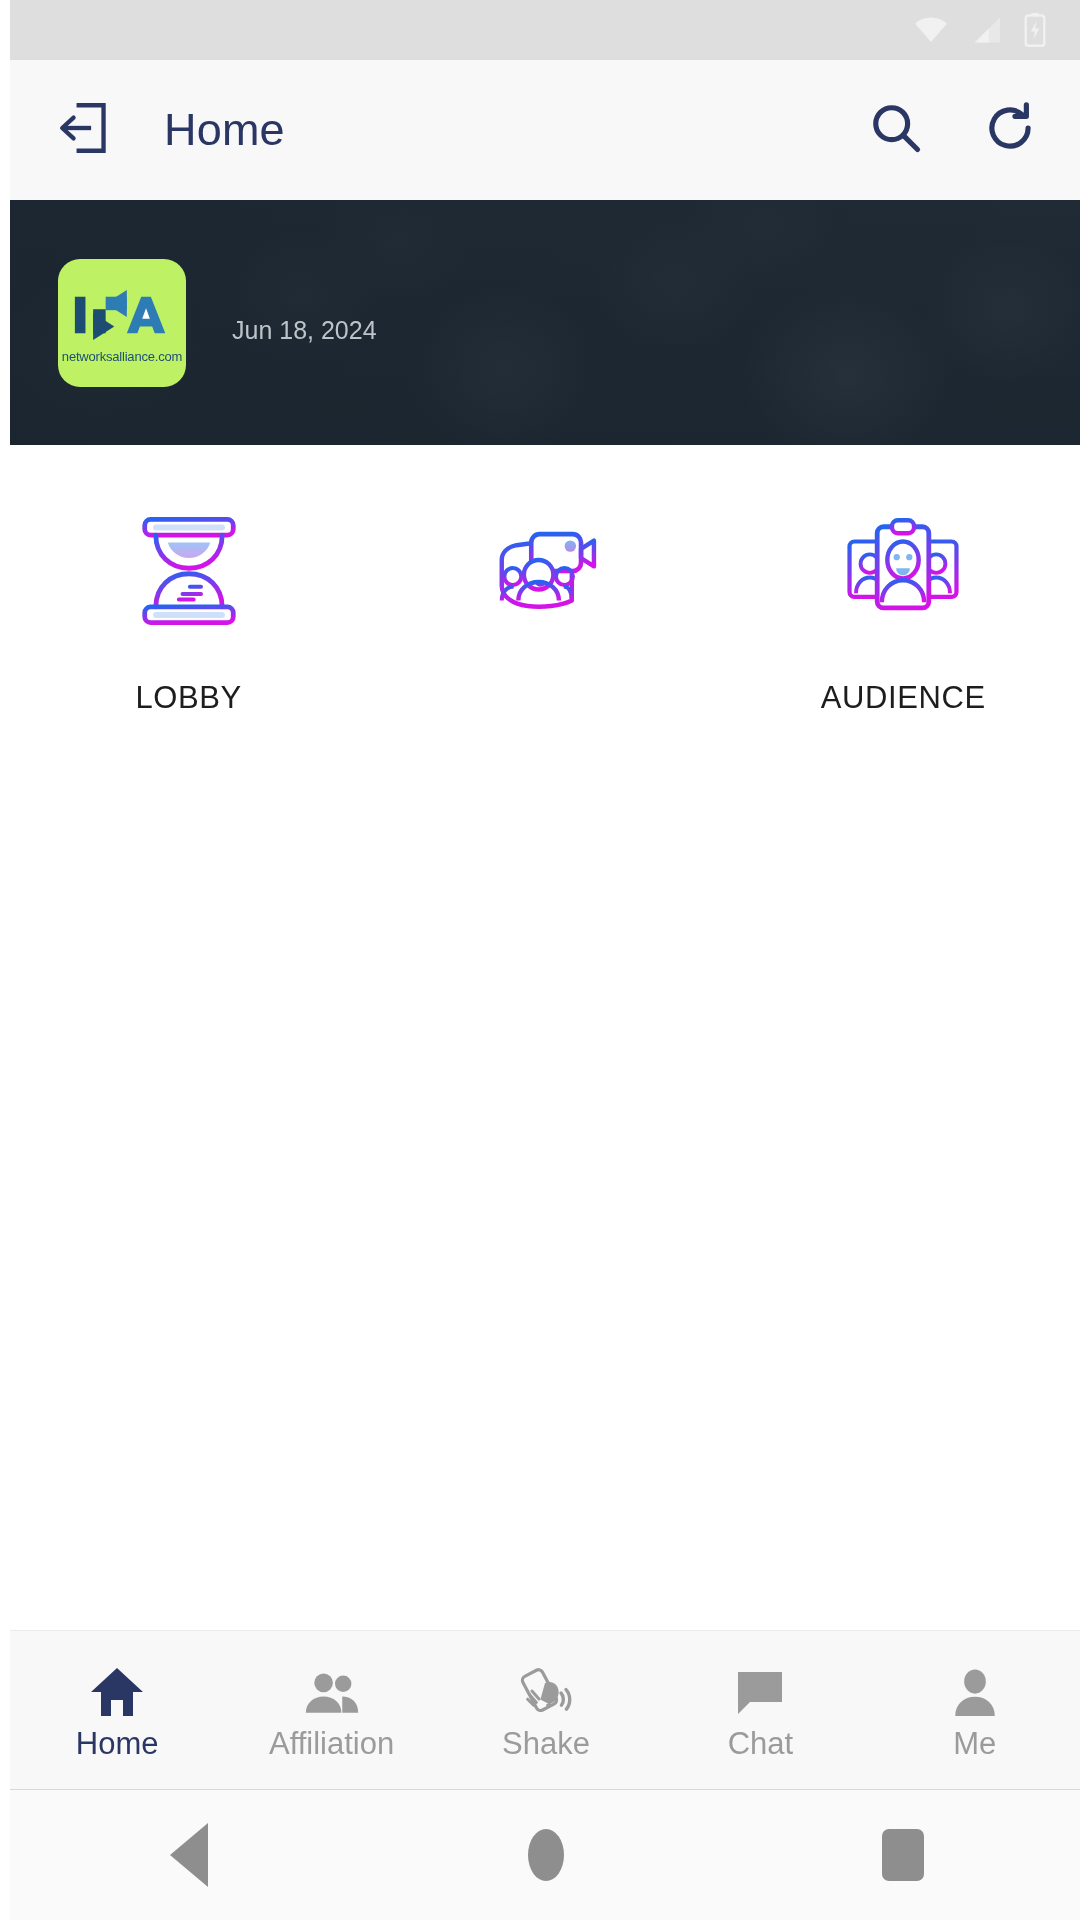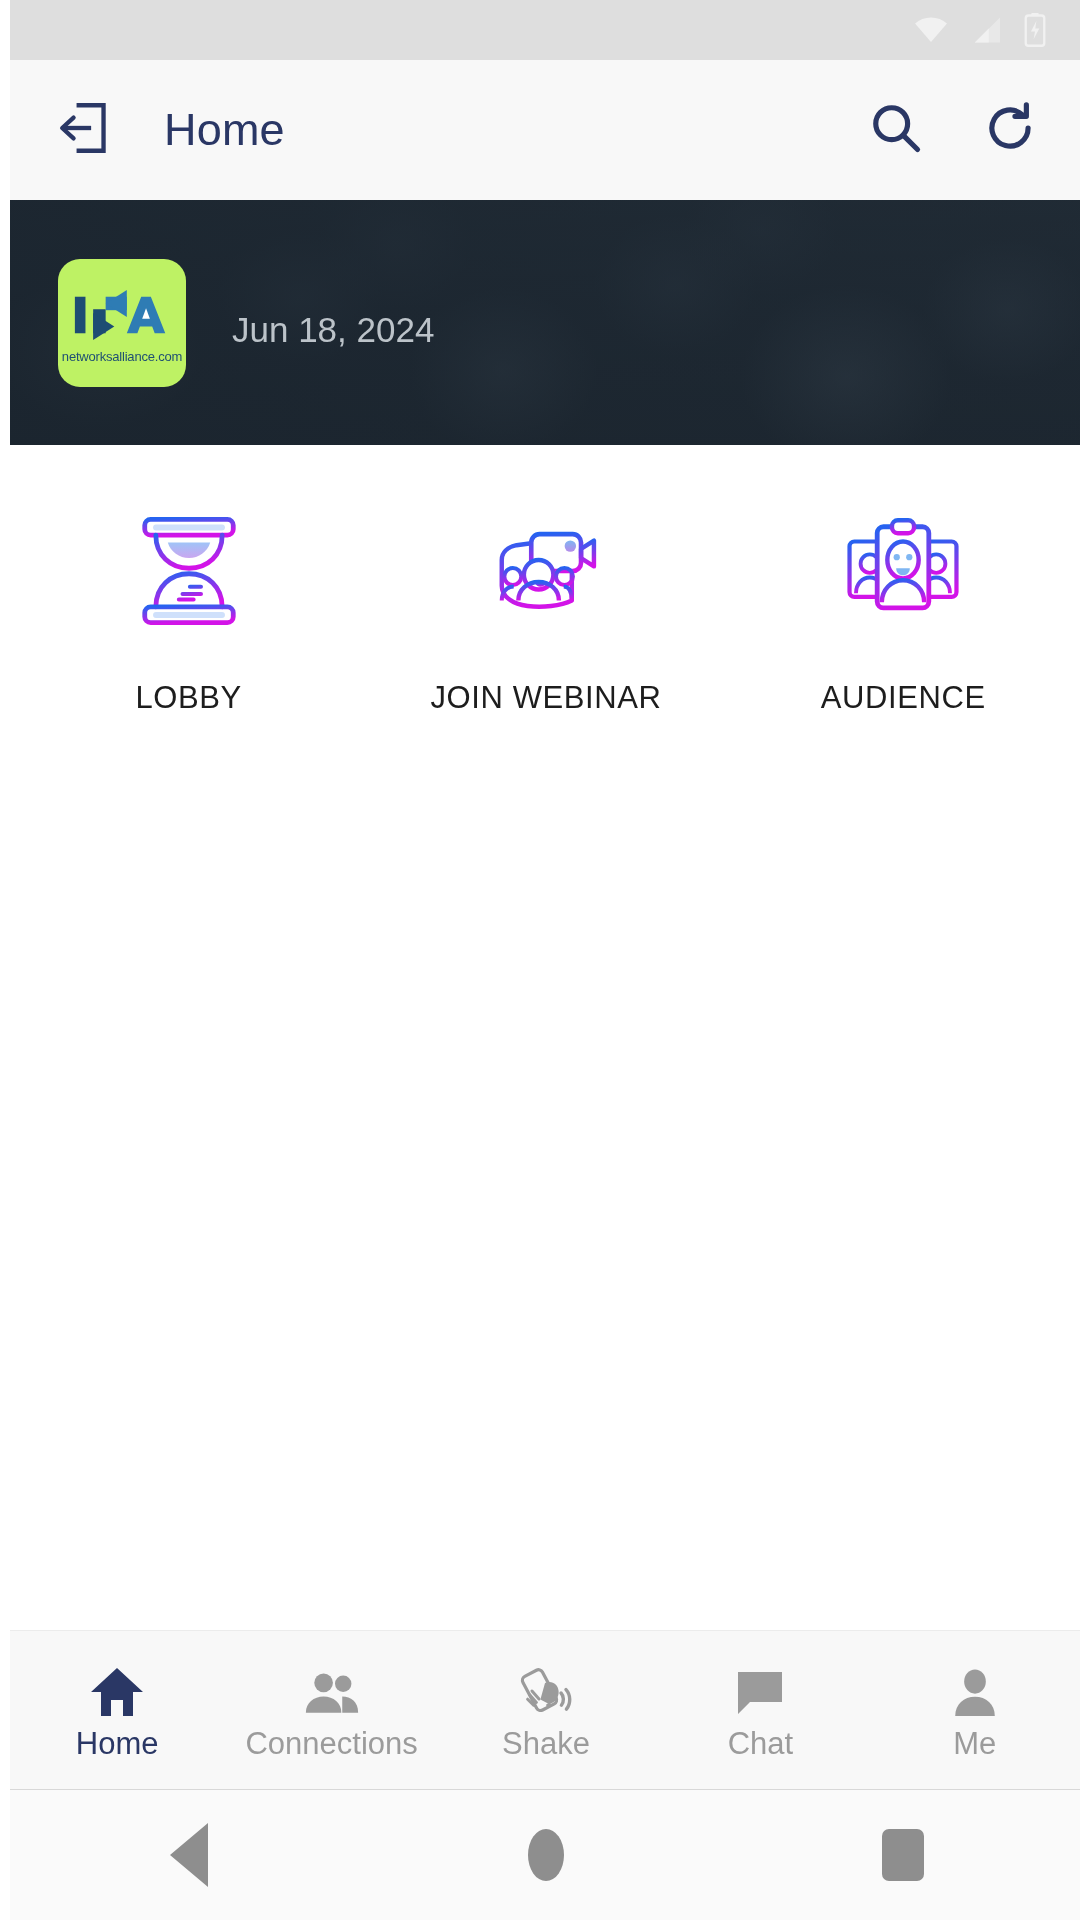--- a/index.html
+++ b/index.html
@@ -69,21 +69,21 @@
   .logo-domain {
     font-size:13px; color:#1f4f73; letter-spacing:-.2px;
     margin-top:3px; white-space:nowrap; font-weight:400;
   }
   .banner-text { margin-left:46px; min-width:0; flex:1 1 auto; }
   .banner-title {
     font-size:37px; color:#ffffff; font-weight:400; line-height:1.15;
     white-space:nowrap; overflow:hidden;
   }
   .banner-date {
-    font-size:35px; color:#bcc3c9; font-weight:400; margin-top:16px; line-height:1.1;
+    font-size:25px; color:#bcc3c9; font-weight:400; margin-top:16px; line-height:1.1;
   }
 
   
   .content { flex:1 1 auto; background:#ffffff; position:relative; }
   .actions {
     display:flex; padding-top:65px;
   }
   .action { flex:1 1 0; display:flex; flex-direction:column; align-items:center; }
   .action-icon { width:122px; height:122px; display:flex; align-items:center; justify-content:center; }
   .action-label {
@@ -251,21 +251,20 @@
             <circle cx="28" cy="34" r="8" fill="#ffffff" stroke="url(#g2)" stroke-width="2.4"></circle>
             <path d="M20 32.5h16" stroke="url(#g2)" stroke-width="2.2"></path>
             <path d="M26 38.5c.6 1.3 1.6 2 3 2s2.4-.7 3-2z" fill="url(#g2)"></path>
             <path d="M17 48c0-6 5-10 11-10s11 4 11 10" fill="none" stroke="url(#g2)" stroke-width="2.4"></path>
             <circle cx="14" cy="35" r="4.6" fill="none" stroke="url(#g2)" stroke-width="2.2"></circle>
             <path d="M8 48c0-4.5 2.8-7.6 6.5-7.6" fill="none" stroke="url(#g2)" stroke-width="2.2"></path>
             <circle cx="42" cy="35" r="4.6" fill="none" stroke="url(#g2)" stroke-width="2.2"></circle>
             <path d="M46 48c0-5-1.8-7.6-4.4-7.6" fill="none" stroke="url(#g2)" stroke-width="2.2"></path>
           </svg>
         </div>
-        <div class="action-label">JOIN WEBINAR</div>
       </div>
 
       <div class="action">
         <div class="action-icon">
           <svg width="118" height="118" viewBox="0 0 64 64">
             <defs>
               <linearGradient id="g3" x1="0.1" y1="0" x2="0.3" y2="1">
                 <stop offset="0" stop-color="#2563f0"></stop>
                   <stop offset="1" stop-color="#d313e8"></stop>
               </linearGradient>
@@ -305,21 +304,21 @@
 
     <div class="navitem">
       <span class="nav-icon">
         <svg width="56" height="48" viewBox="0 0 30 24">
           <circle cx="10.5" cy="6" r="5" fill="#9b9b9b"></circle>
           <circle cx="21" cy="6.5" r="4.4" fill="#9b9b9b"></circle>
           <path d="M1 22c0-5.2 4.2-8.6 9.5-8.6S20 16.8 20 22z" fill="#9b9b9b"></path>
           <path d="M20.5 13.4c4.6 0 8.5 2.8 8.5 8.6h-8.5z" fill="#9b9b9b"></path>
         </svg>
       </span>
-      <span class="nav-label">Connections</span>
+      <span class="nav-label">Affiliation</span>
     </div>
 
     <div class="navitem">
       <span class="nav-icon">
         <svg width="56" height="52" viewBox="0 0 28 26">
           <g transform="rotate(-28 13 12)">
             <rect x="5.5" y="1.5" width="11" height="19" rx="2.2" fill="none" stroke="#9b9b9b" stroke-width="1.6"></rect>
             <path d="M11 19.5h1" stroke="#9b9b9b" stroke-width="1.4" stroke-linecap="round"></path>
           </g>
           <path d="M13.5 8.5c3.5-1.4 6.5.6 6.8 4 .3 3-1.6 5.6-4.6 6.6l-4.5-2.4z" fill="#9b9b9b"></path>

